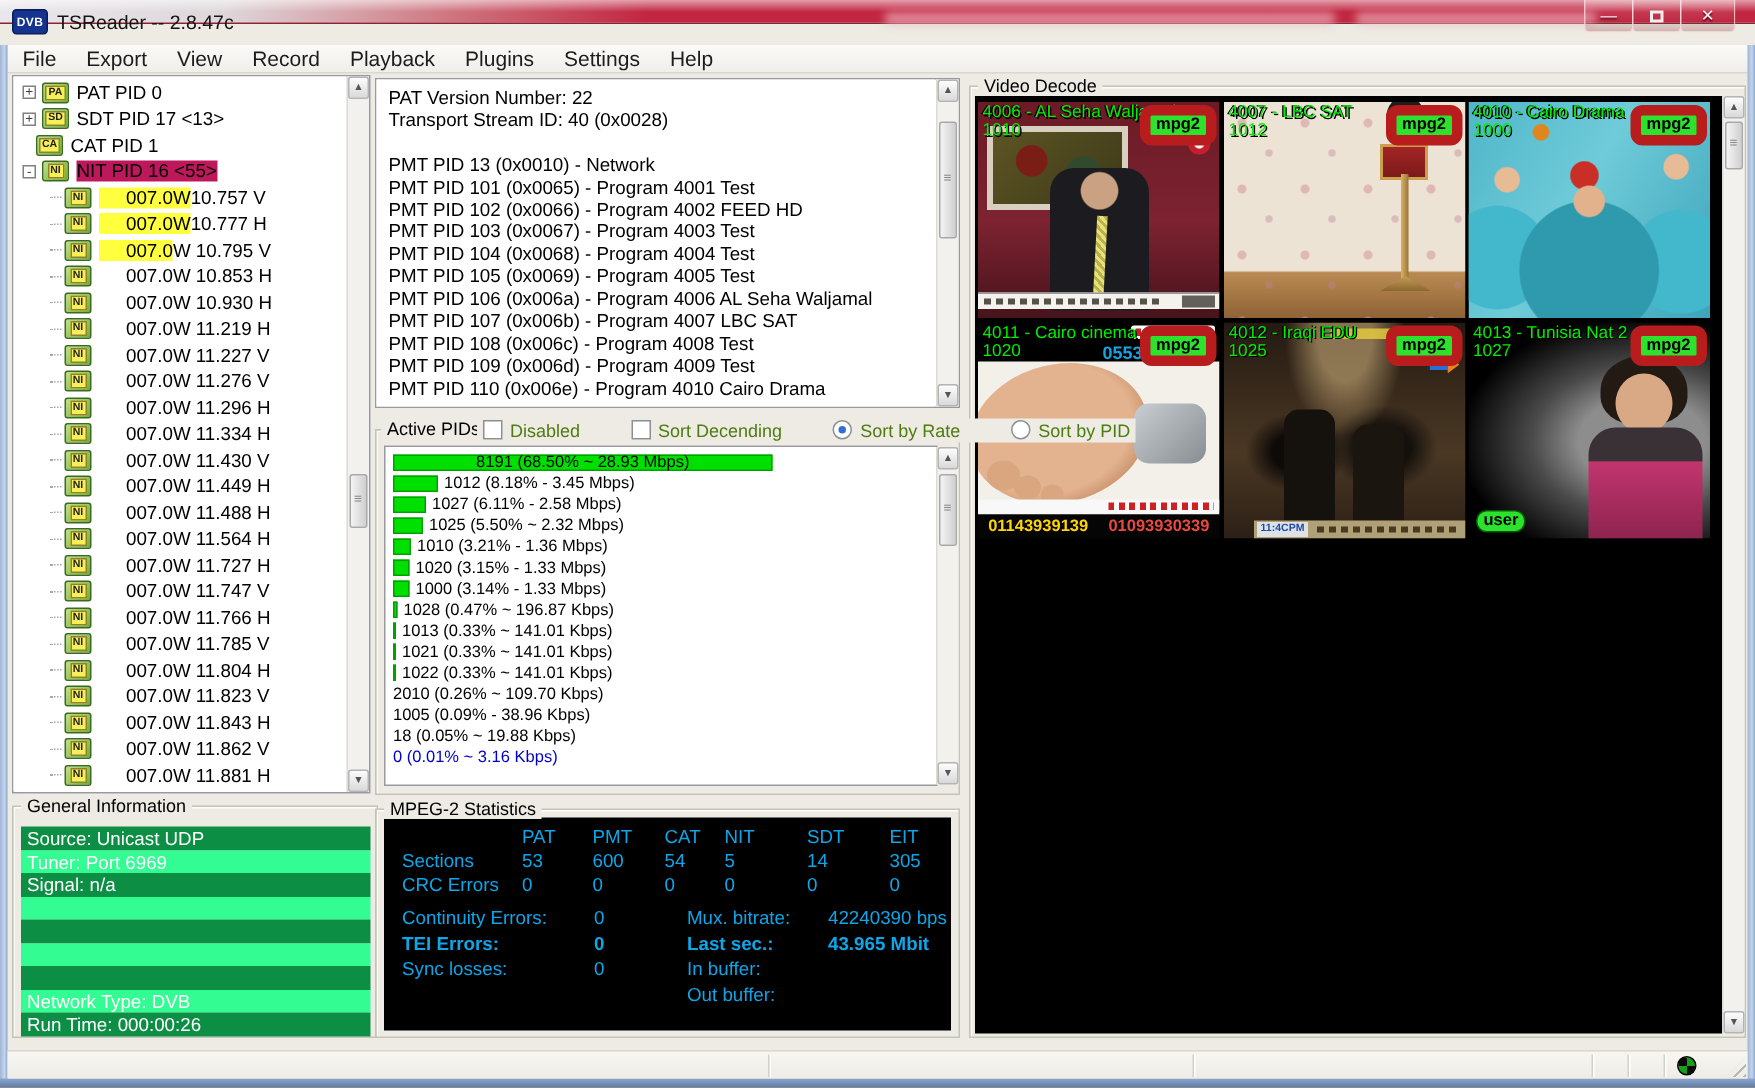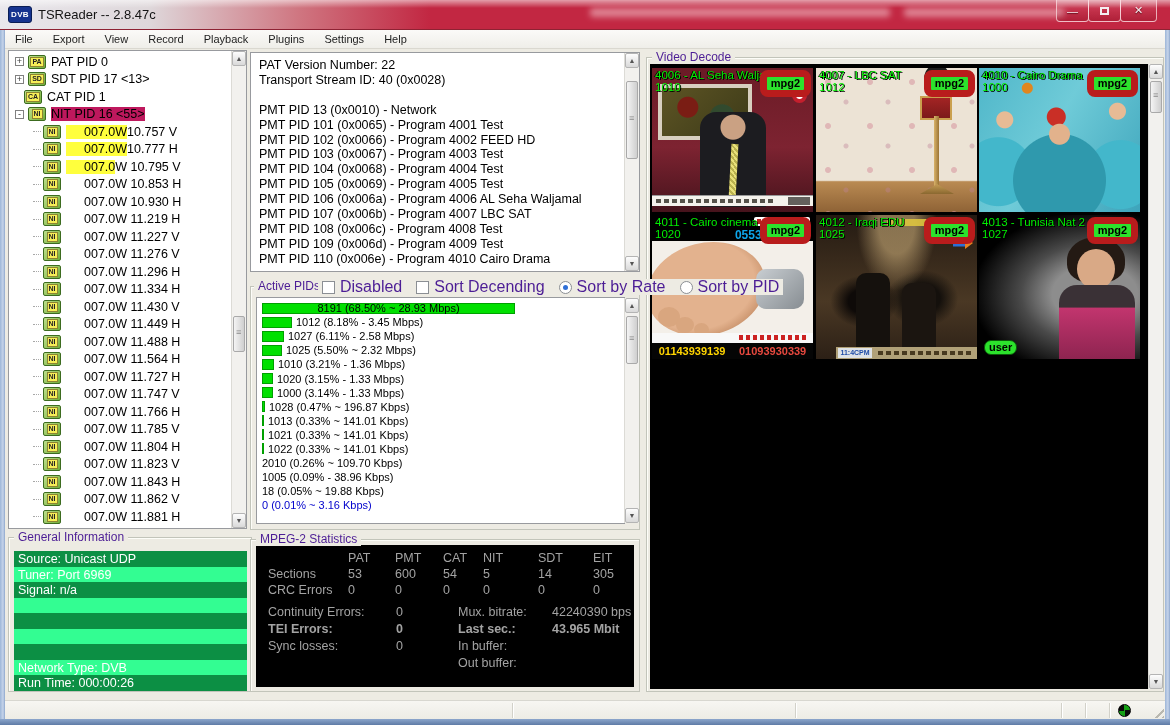--- a/index.html
+++ b/index.html
@@ -2,53 +2,53 @@
 <html><head>
 <meta charset="utf-8">
 <style>
   * { margin:0; padding:0; box-sizing:border-box; }
   html,body { background:#444; }
   body { font-family:"Liberation Sans", sans-serif; }
   #screen { position:relative; width:1170px; height:725px; background:#edebe3; overflow:hidden;
             font-family:"Liberation Sans", sans-serif; }
 
   
-  .titlebar { position:absolute; left:0; top:0; width:1170px; height:30px;
+  .titlebar { position:absolute; left:0; top:0; width:1170px; height:16px;
     background:linear-gradient(90deg,#e9e7ec 0px,#ded7da 150px,#cf7580 300px,#c22742 430px,#c22742 100%);
     border-bottom:1px solid #8e2233; }
   .titlebar:before{content:"";position:absolute;left:0;top:0;right:0;height:8px;
     background:linear-gradient(180deg,rgba(255,255,255,.55),rgba(255,255,255,0));}
   .appicon { position:absolute; left:8px; top:6px; width:24px; height:17px; background:#16338f;
     border-radius:3px; color:#fff; font-size:8px; font-weight:bold; display:flex;
     align-items:center; justify-content:center; letter-spacing:.3px; border:1px solid #0a1d55;}
   .apptitle { position:absolute; left:38px; top:7px; font-size:13px; color:#141414; }
   .bg-blur { position:absolute; left:590px; top:8px; width:500px; height:13px; filter:blur(3px); opacity:.65; }
   .bg-blur i { display:inline-block; height:9px; background:#efb9c2; border-radius:3px; margin-right:14px; vertical-align:top;}
   .winbtns { position:absolute; left:1057px; top:0; height:22px; display:flex; }
   .winbtn { width:33px; height:22px; border:1px solid rgba(250,220,225,.75); border-top:none;
     background:linear-gradient(180deg,rgba(255,255,255,.28),rgba(255,255,255,.06) 45%,rgba(120,10,25,.25));
     color:#f3eef0; font-size:11px; display:flex; align-items:center; justify-content:center;
     border-radius:0 0 4px 4px; margin-left:-1px; text-shadow:0 1px 1px #5a0d18; cursor:default;}
   .winbtn.close { width:37px; }
   .maxglyph { width:9px; height:8px; border:2px solid #f3eef0; display:inline-block;}
 
   .menubar { position:absolute; left:5px; top:30px; width:1160px; height:19px;
     background:linear-gradient(180deg,#fbfaf8,#efeee9); border-bottom:1px solid #dad8d0; display:flex; align-items:center;}
-  .menuitem { font-size:11px; color:#1c1c1c; padding:17px 10px; cursor:default; }
+  .menuitem { font-size:14px; color:#1c1c1c; padding:17px 10px; cursor:default; }
 
   .edge-l,.edge-r { position:absolute; top:30px; width:5px; height:690px;
     background:linear-gradient(90deg,#9db6d8,#c6d4ea 60%,#8ca6cc); }
   .edge-l { left:0; } .edge-r { left:1165px; }
   .edge-b { position:absolute; left:0; top:719px; width:1170px; height:6px;
     background:linear-gradient(180deg,#8ca6cc,#5f7ba6); }
 
   
   .panel-white { position:absolute; background:#fff; border:1px solid #989a9e; }
   .grouprect { position:absolute; border:1px solid #c2c4ba; box-shadow:1px 1px 0 #fdfdf8 inset; }
-  .grouplabel { position:absolute; font-size:12px; color:#4c1d95; background:#edebe3; padding:0 4px; z-index:6; }
+  .grouplabel { position:absolute; font-size:12px; color:#000000; background:#edebe3; padding:0 4px; z-index:6; }
 
   .sbar { position:absolute; background:#f2f1ee; border-left:1px solid #dcdbd6; }
   .sbar .arr { position:absolute; left:0; width:14px; height:15px; background:linear-gradient(180deg,#fdfdfd,#d9d9d9);
      border:1px solid #b4b4b4; color:#555; font-size:7px; display:flex; align-items:center; justify-content:center; border-radius:2px;}
   .sbar .arr.up{top:0;} .sbar .arr.dn{bottom:0;}
   .sbar .thumb { position:absolute; left:1px; width:12px; background:linear-gradient(90deg,#f4f4f4,#cfcfcf);
      border:1px solid #a9a9a9; border-radius:2px;}
   .sbar .thumb:after{content:"≡";position:absolute;left:2px;top:50%;margin-top:-7px;font-size:9px;color:#8a8a8a;}
 
   .checkbox { width:13px; height:13px; background:#fff; border:1px solid #8b8f94; display:inline-block; vertical-align:-2px; margin-right:5px;}
@@ -68,40 +68,40 @@
   .trow .conn { width:8px; border-top:1px dotted #a8a8a8; margin-right:2px; flex:none;}
   .hlspan { background:#ffff3d;padding-left:18px; }
   .lbl-hl { background:#be185d; }
 
   
   #pat-lines { position:absolute; left:251px; top:53px; width:372px; height:218px; background:#fff;
      padding:5px 0 0 8px; overflow:hidden;}
   .pline { font-size:12.5px; color:#000; min-height:14.9px; line-height:14.9px; white-space:nowrap;}
 
   
-  #apid-controls { position:absolute; left:318px; top:279px; height:16px; z-index:7; font-size:16px; color:#4c1d95;
-     display:flex; align-items:center; background:#edebe3; padding:0 4px;}
+  #apid-controls { position:absolute; left:318px; top:279px; height:16px; z-index:7; font-size:12px; color:#4d7c0f;
+     display:flex; align-items:center; background:#edebe3; padding:0 4px;gap:20px;}
   #apid-controls .ctl { margin-right:14px; white-space:nowrap;}
   #apid-list { position:absolute; left:256px; top:297px; width:369px; height:227px; background:#fff;
      border:1px solid #989a9e; padding:3px 0 0 5px; overflow:hidden;}
   .prow { height:14.1px; display:flex; align-items:center; font-size:11px; color:#000; white-space:nowrap;}
   .prow .bar { height:11px; background:#00e000; border:1px solid #00a000; flex:none; margin-right:4px;}
   .prow.toprow { position:relative; }
   .prow.toprow .bar { margin:0; width:253px; display:flex; align-items:center; justify-content:center;}
   .prow.toprow .bar span { font-size:11px; color:#000; }
 
   
   #gi-rows { position:absolute; left:14px; top:551px; width:233px; height:140px; }
   .girow { height:15.55px; font-size:12.5px; color:#fff; padding:1px 0 0 4px; white-space:nowrap; overflow:hidden;}
   .girow.dark { background:#0c8f44; }
   .girow.light { background:#33fd92; }
 
   
   #stats-box { position:absolute; left:256px; top:545px; width:378px; height:142px; background:#000;
-     color:#a3a3a3; font-size:12.5px; }
+     color:#0ea5e9; font-size:12.5px; }
   #stats-box .cell { display:inline-block; white-space:nowrap; }
   .stat-row { position:absolute; left:12px; white-space:nowrap;}
   .w-lab{width:80px;} .w-c1{width:47px;} .w-c2{width:48px;} .w-c3{width:40px;} .w-c4{width:55px;} .w-c5{width:55px;}
   .x-lab{width:128px;} .x-val{width:62px;} .x-lab2{width:94px;}
 
   
   #vd-black { position:absolute; left:650px; top:64px; width:498px; height:625px; background:#000; }
   .tile { position:absolute; width:161px; height:144px; background:#000; overflow:hidden; cursor:default;}
   .vlabels { position:absolute; left:3px; top:1px; z-index:4; }
   .vtitle { font-size:11.5px; color:#00ef00; text-shadow:1px 1px 0 #000, -1px 0 0 #000; white-space:nowrap;}

